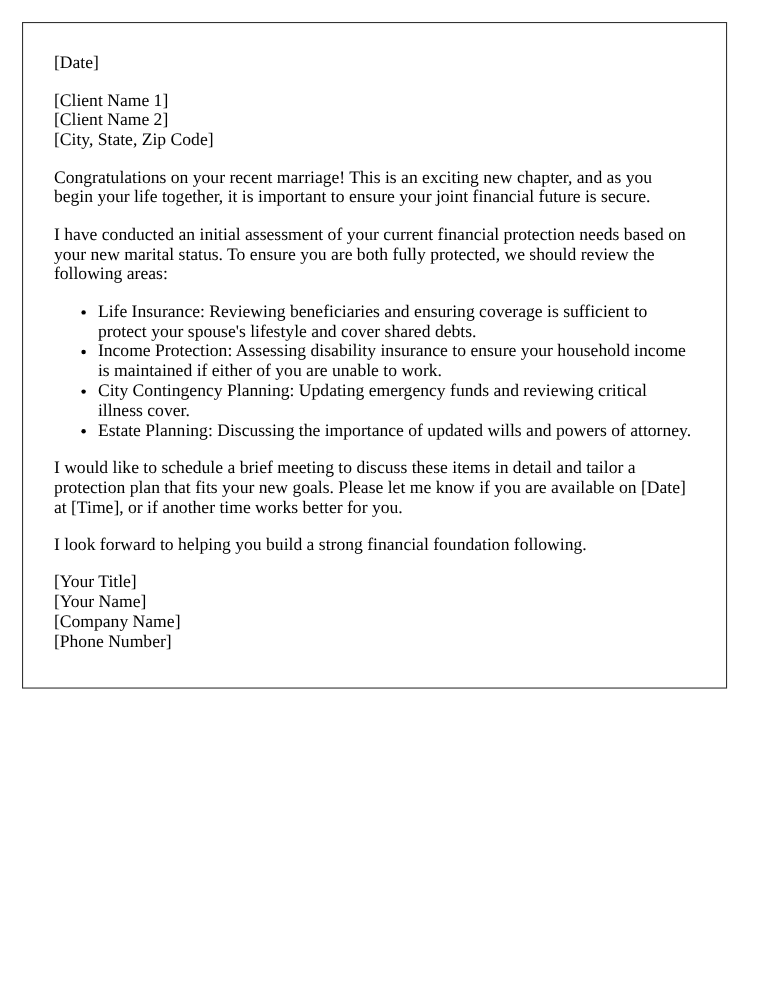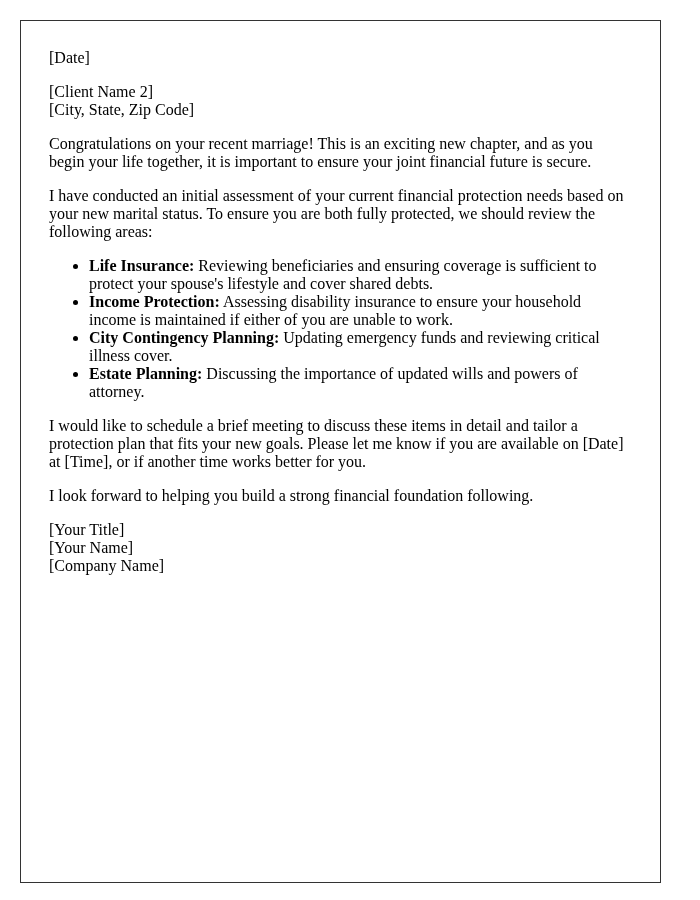--- a/index.html
+++ b/index.html
@@ -1,36 +1,37 @@
 <!DOCTYPE html>
 <html><head>
 <meta charset="utf-8">
 <style>
   html, body { margin: 0; padding: 0; background: #ffffff; }
   body { width: 700px; height: 900px; position: relative; font-family: "Liberation Serif", "DejaVu Serif", serif; color: #000; }
   .letter {
     position: absolute; left: 20px; top: 20px;
-    width: 641px; height: 863px;
+    width: 641px; height: 606px;
     box-sizing: border-box;
     border: 1px solid #333;
     padding: 28px 28px 0 28px;
     font-size: 16px; line-height: 18px;
   }
   .letter p { margin: 0 0 16px 0; }
   ul { margin: 0 0 16px 0; padding-left: 40px; }
   ul li { line-height: 18px; margin: 0; }
-  b { font-weight: bold; }
+  b { font-weight: normal; }
 </style>
 </head>
 <body>
 
 <div class="letter">
   <p>[Date]</p>
 
   <p class="block">
+    <span style="display:block">[Client Name 1]</span>
     <span style="display:block">[Client Name 2]</span>
     <span style="display:block">[City, State, Zip Code]</span>
   </p>
 
   <p>Congratulations on your recent marriage! This is an exciting new chapter, and as you begin your life together, it is important to ensure your joint financial future is secure.</p>
   <p>I have conducted an initial assessment of your current financial protection needs based on your new marital status. To ensure you are both fully protected, we should review the following areas:</p>
 
   <ul>
     <li><b>Life Insurance:</b><span> Reviewing beneficiaries and ensuring coverage is sufficient to protect your spouse's lifestyle and cover shared debts.</span></li>
     <li><b>Income Protection:</b><span> Assessing disability insurance to ensure your household income is maintained if either of you are unable to work.</span></li>
@@ -38,14 +39,15 @@
     <li><b>Estate Planning:</b><span> Discussing the importance of updated wills and powers of attorney.</span></li>
   </ul>
 
   <p>I would like to schedule a brief meeting to discuss these items in detail and tailor a protection plan that fits your new goals. Please let me know if you are available on [Date] at [Time], or if another time works better for you.</p>
   <p>I look forward to helping you build a strong financial foundation following.</p>
 
   <p class="block">
     <span style="display:block">[Your Title]</span>
     <span style="display:block">[Your Name]</span>
     <span style="display:block">[Company Name]</span>
+    <span style="display:block">[Phone Number]</span>
   </p>
 </div>
 
 </body></html>

